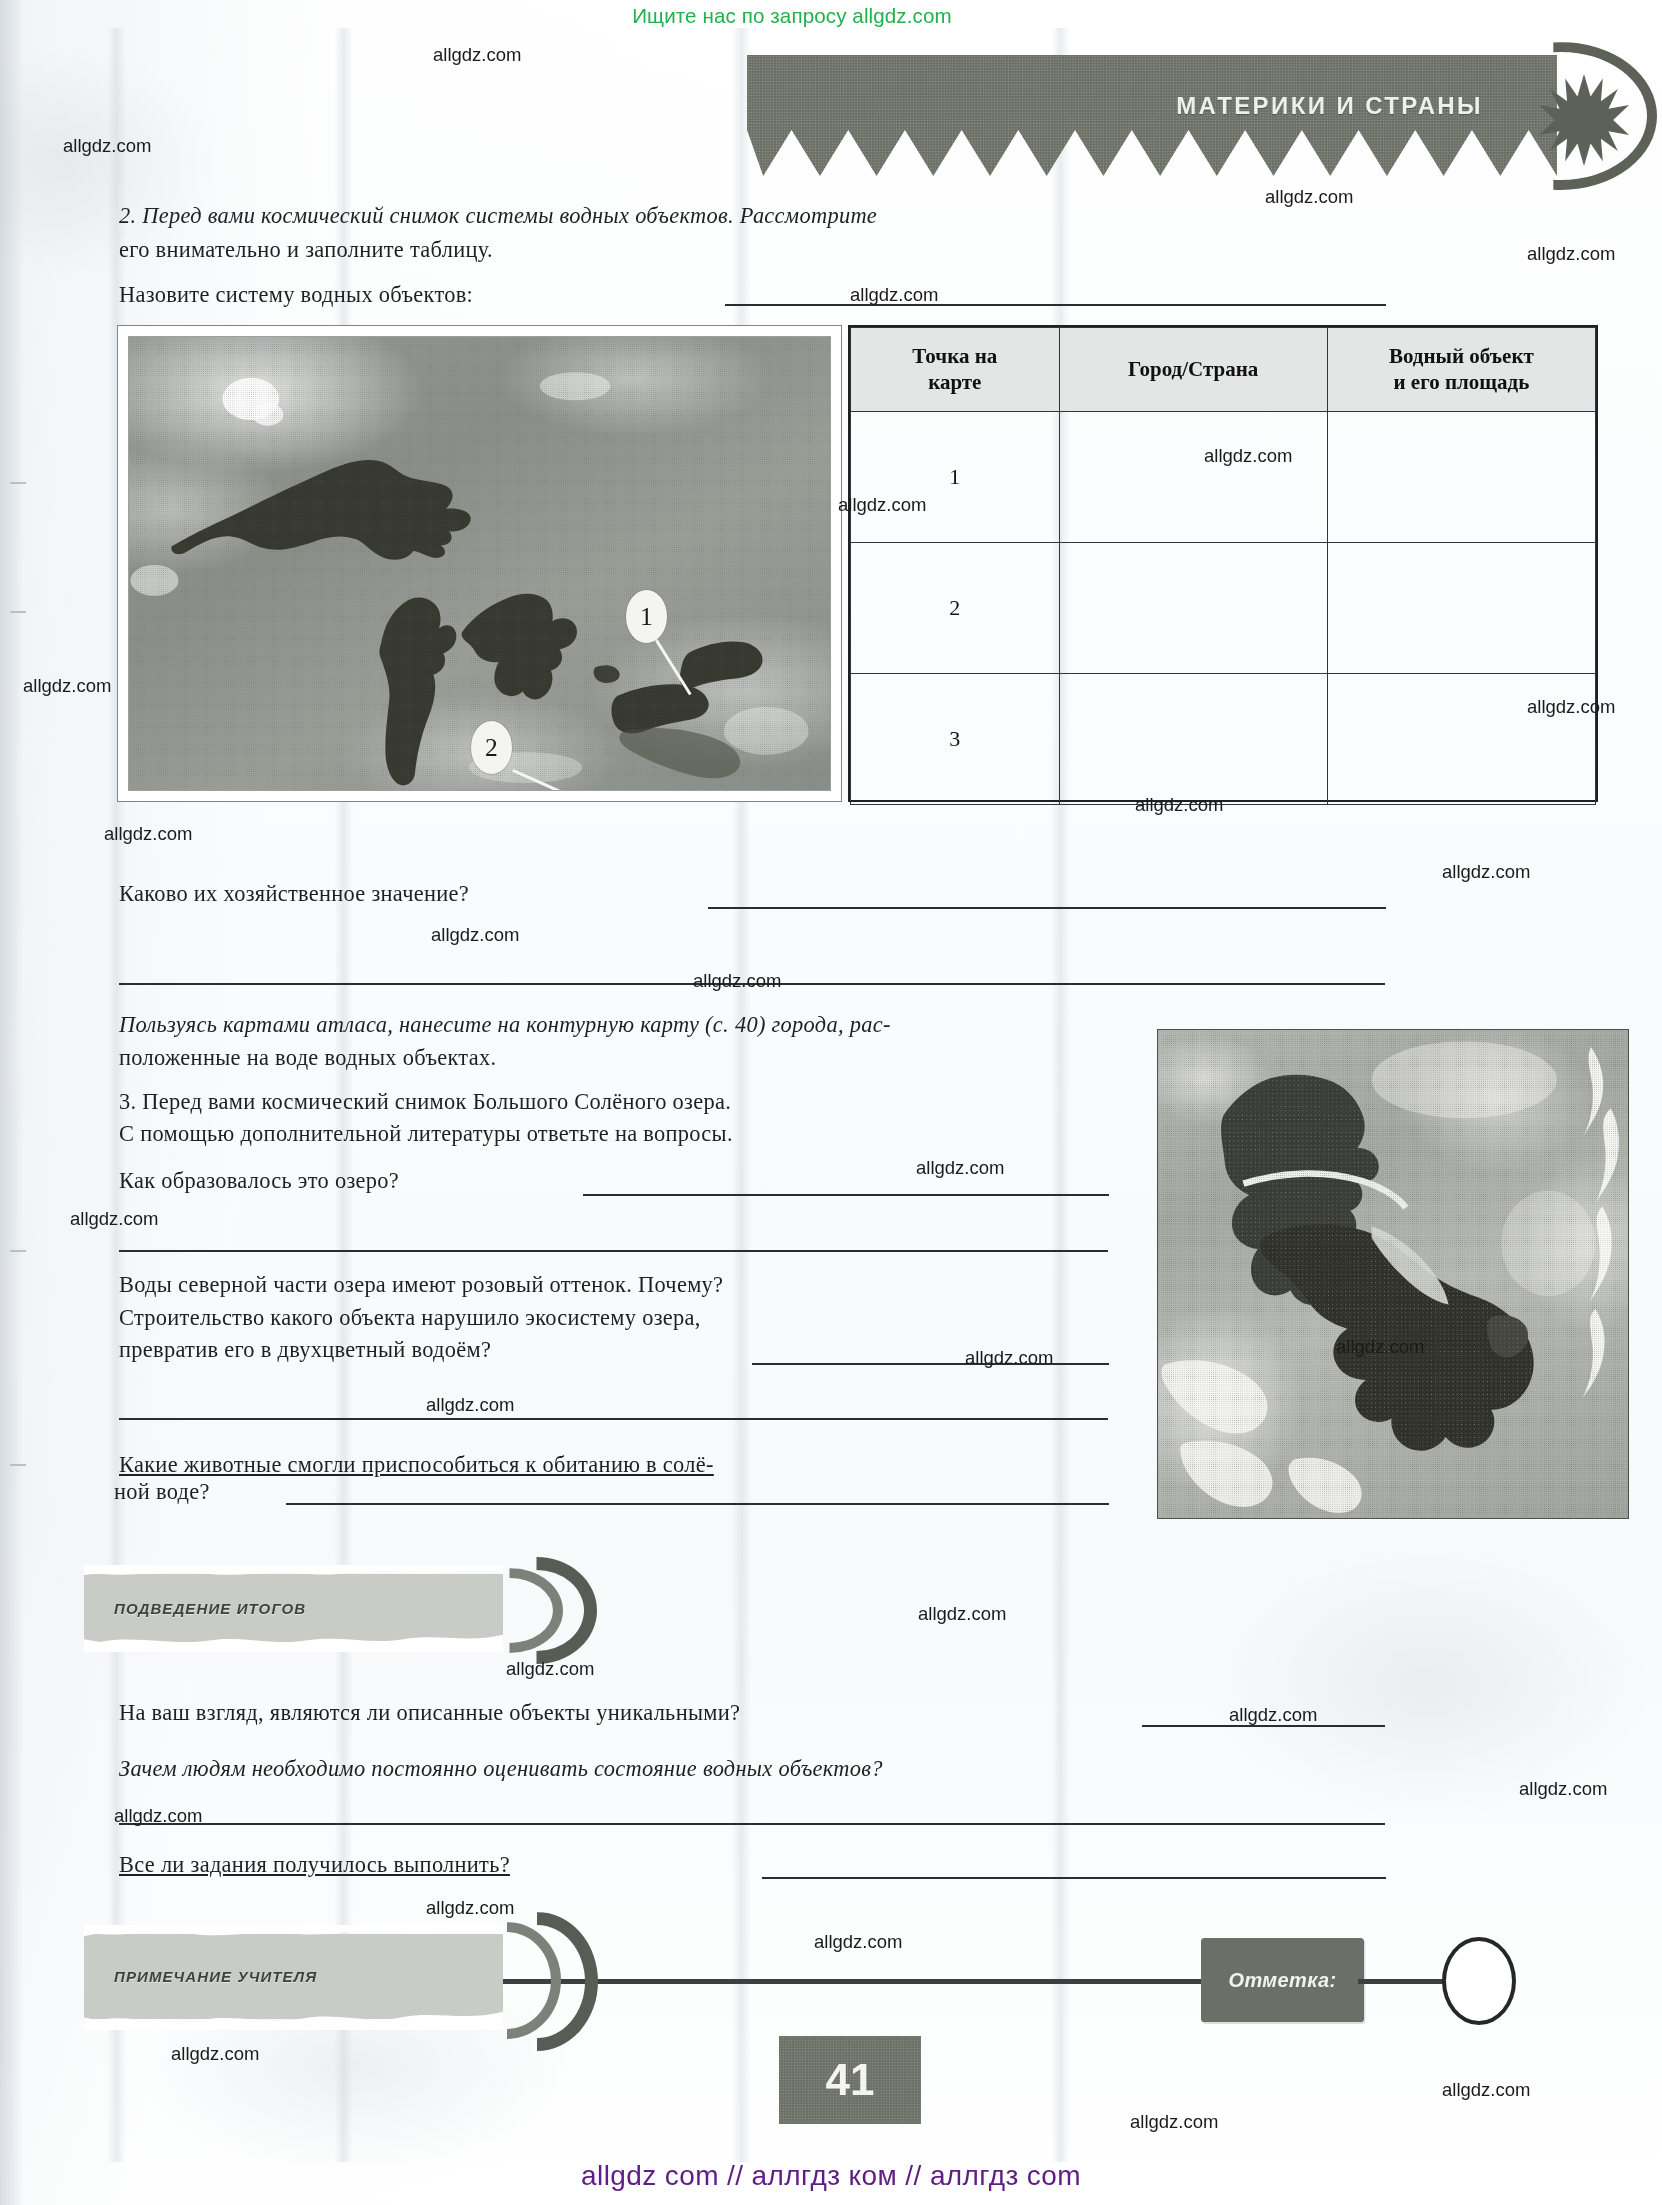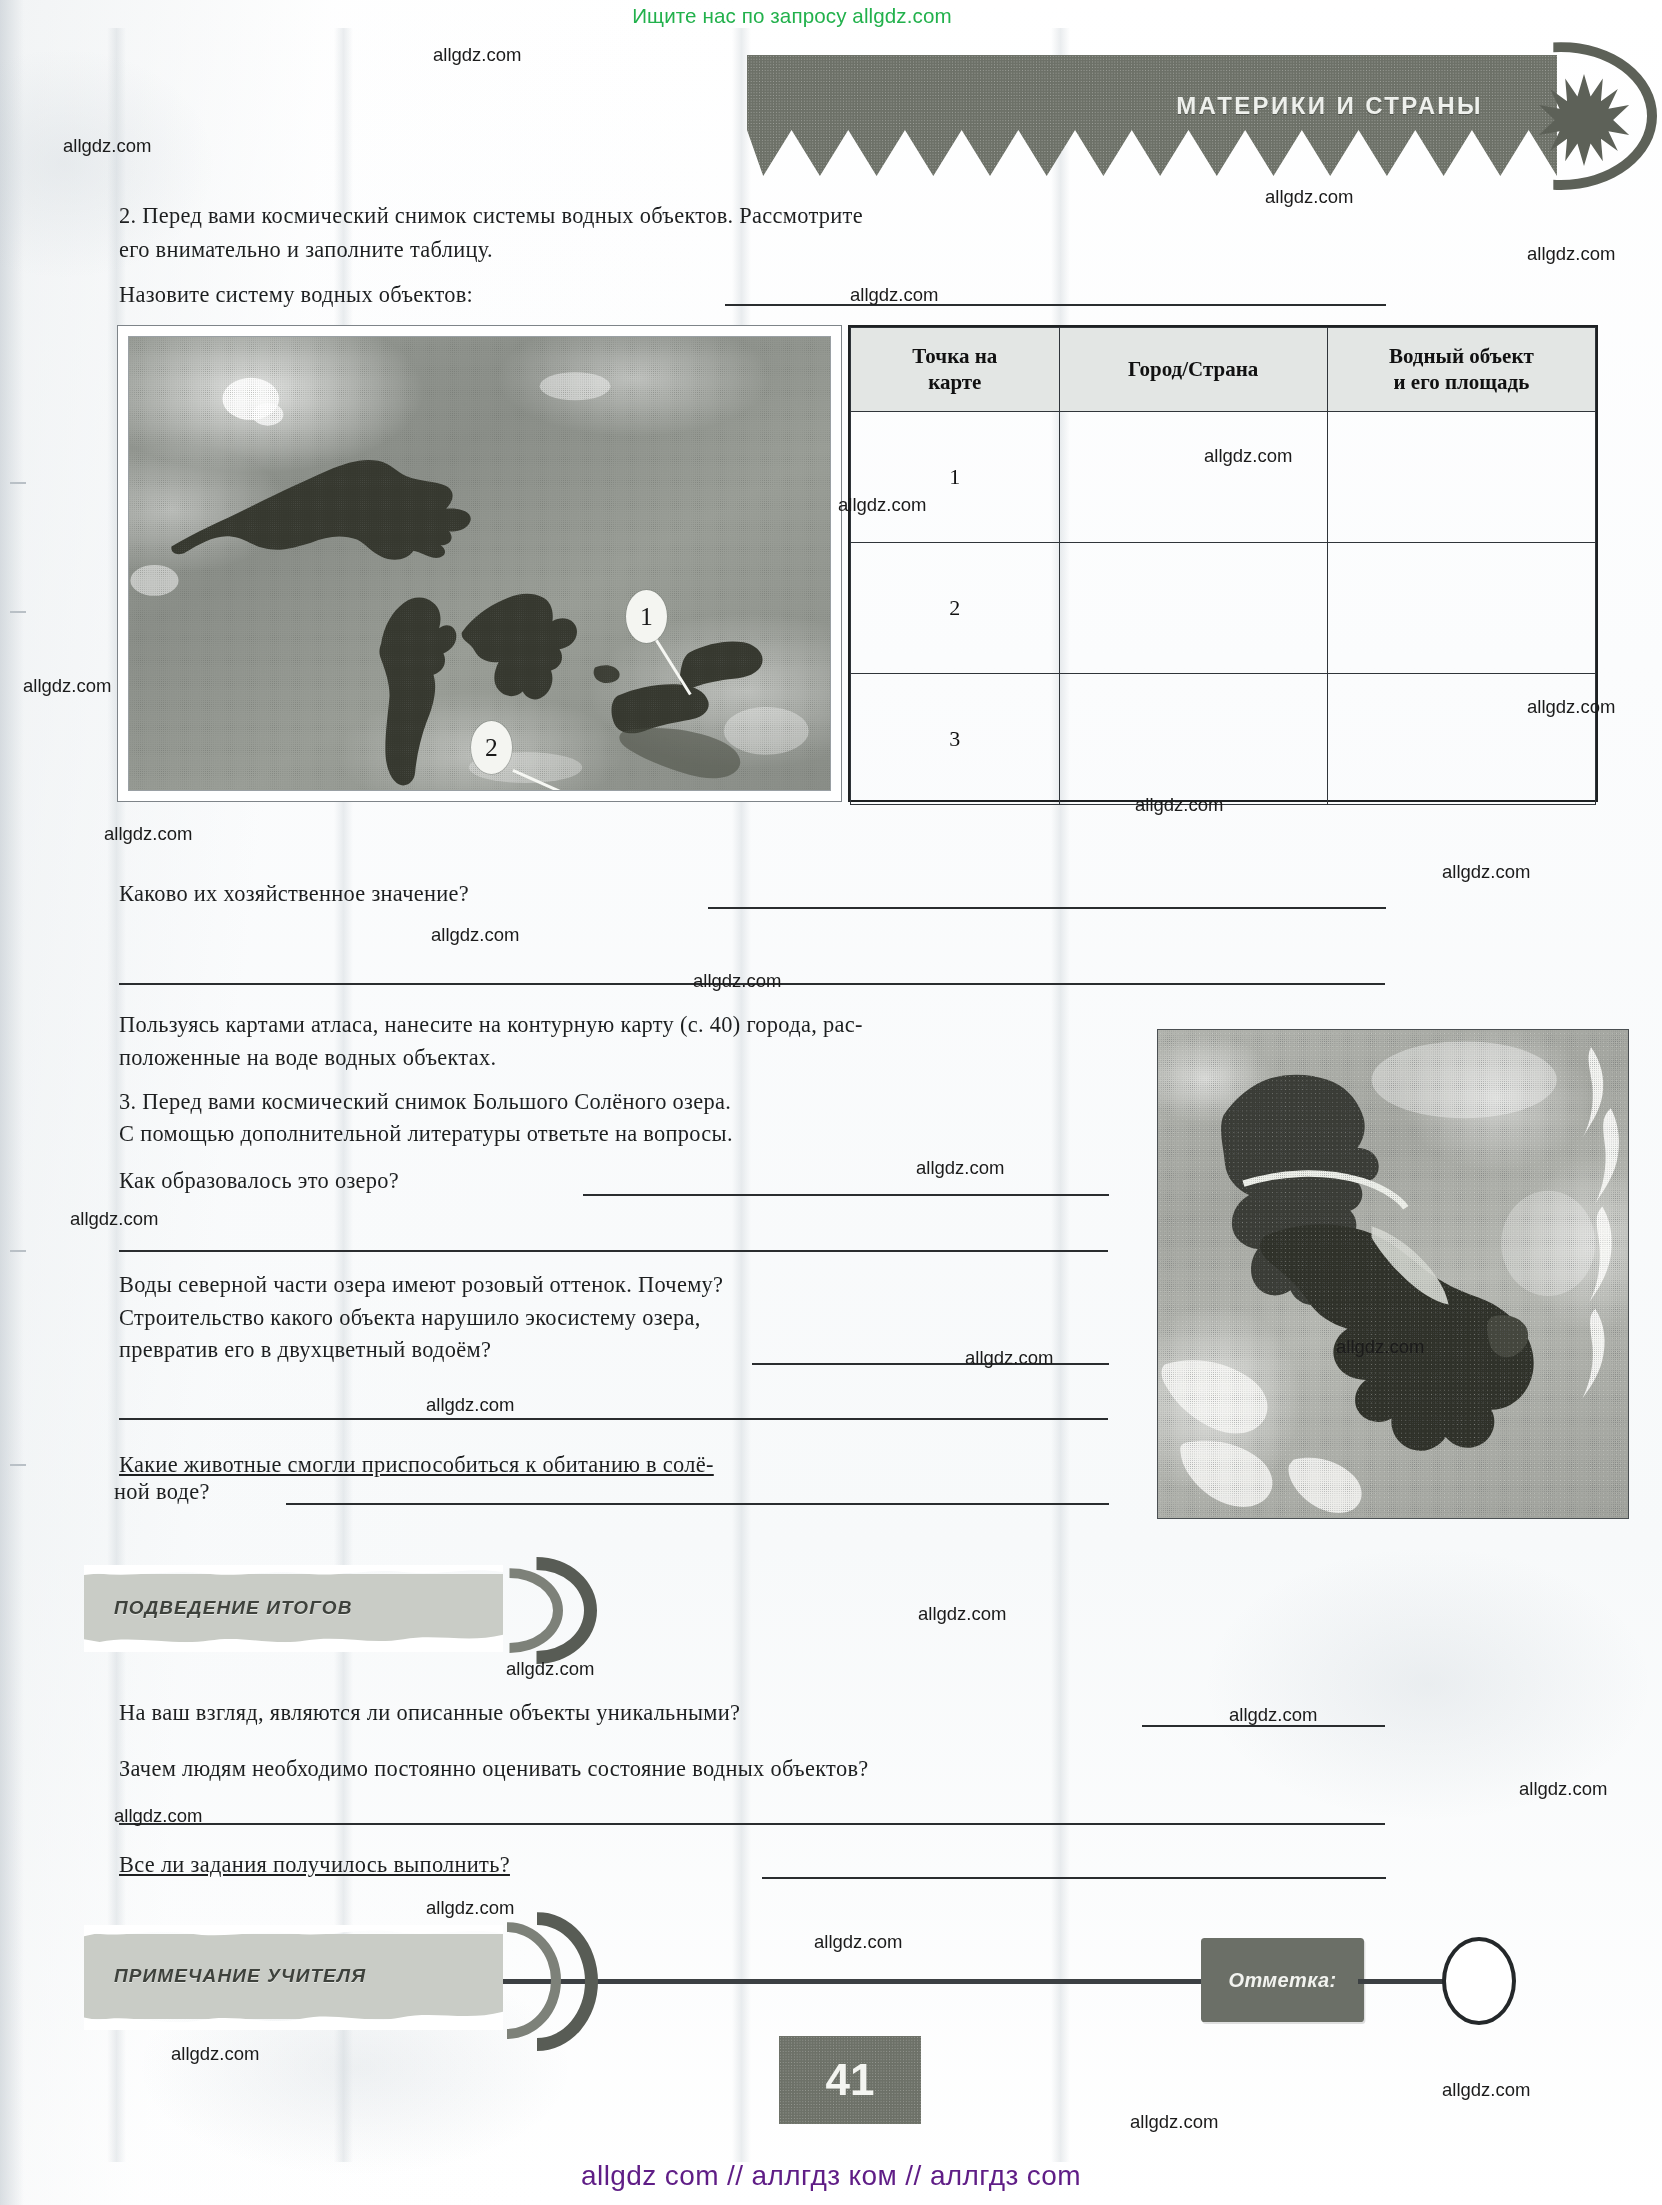--- a/index.html
+++ b/index.html
@@ -71,21 +71,21 @@
     border-radius:50%;
     border:10.7px solid #5d6158;
     clip-path: polygon(46% 0%, 100% 0%, 100% 100%, 46% 100%);
     background:transparent;
   }
   .hdr-star { position:absolute; left:790px; top:17px; width:94px; height:94px; }
 
   
   .txt { position:absolute; font-family:"Liberation Serif", serif;
     color:#1d1f20; font-size:22.4px; line-height:1.42; letter-spacing:0.3px; }
-  .txt.just { text-align:justify; }
+  .txt.just { text-align:justify;font-style:italic; }
 
   .rule { position:absolute; height:0; border-bottom:2.1px solid #2a2d2f; }
 
   
   .wm { position:absolute; font-family:"Liberation Sans", sans-serif;
     font-size:18.5px; color:#1b1b1b; z-index:35; white-space:nowrap; }
 
   
   .photo1 { position:absolute; left:117px; top:325px; width:725px; height:477px;
     border:1.4px solid #7e8489; background:#ffffff; padding:10px; }
@@ -154,21 +154,21 @@
     position:absolute; border-radius:50%;
     border:10.7px solid #7d8179;
     clip-path: polygon(50% 0, 100% 0, 100% 100%, 50% 100%);
   }
   .ribbon-band {
     position:absolute; background:#c9ccc6;
     font-family:"Liberation Sans", sans-serif; font-weight:bold; font-style:italic;
     color:#3e423c; letter-spacing:1.1px;
     display:flex; align-items:center;
   }
-  .ribbon-band .lbl { padding-left:30px; font-size:19px; text-shadow:0 0.7px 0 rgba(255,255,255,.5); }
+  .ribbon-band .lbl { padding-left:30px; font-size:15px; text-shadow:0 0.7px 0 rgba(255,255,255,.5); }
 
   
   .mark-line { position:absolute; height:5px; background:#3c4043; }
   .mark-box { position:absolute; background:#6b6f67; border-radius:3.6px;
     display:flex; align-items:center; justify-content:center;
     font-family:"Liberation Sans", sans-serif; font-weight:bold; font-style:italic;
     color:#f2f3ef; font-size:20px; letter-spacing:0.4px;
     box-shadow:1.4px 2.1px 0 rgba(0,0,0,.12);}
   .mark-circle { position:absolute; width:74px; height:88px; border-radius:50%;
     border:4.3px solid #24282a; background:#ffffff; }

